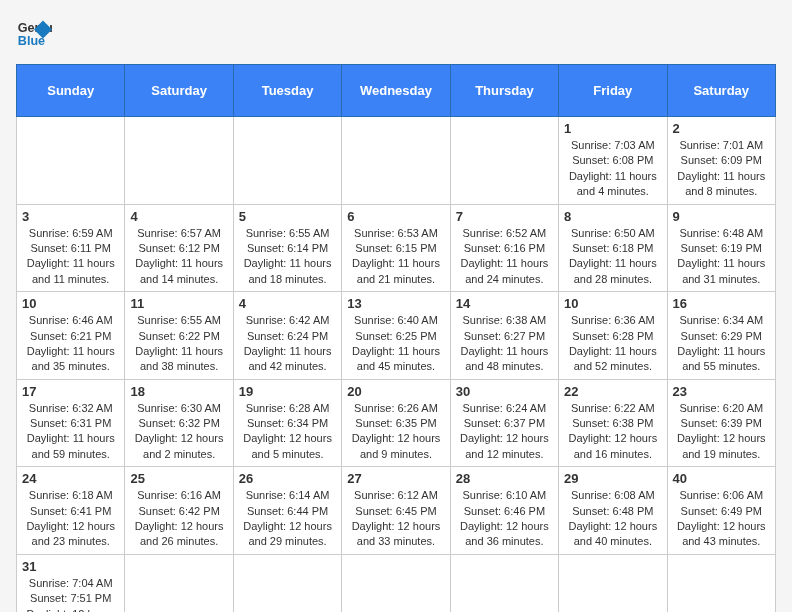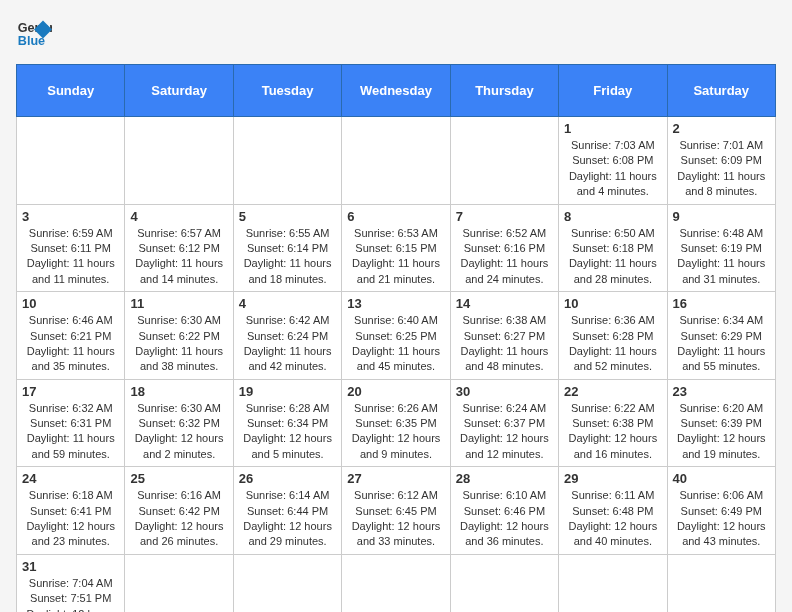--- a/index.html
+++ b/index.html
@@ -180,21 +180,21 @@
       </tr>
       <tr>
         <td>
           <span class="day-num">10</span>
           <div class="day-info">Sunrise: 6:46 AM
 Sunset: 6:21 PM
 Daylight: 11 hours and 35 minutes.</div>
         </td>
         <td>
           <span class="day-num">11</span>
-          <div class="day-info">Sunrise: 6:30 AM
+          <div class="day-info">Sunrise: 6:55 AM
 Sunset: 6:22 PM
 Daylight: 11 hours and 38 minutes.</div>
         </td>
         <td>
           <span class="day-num">4</span>
           <div class="day-info">Sunrise: 6:42 AM
 Sunset: 6:24 PM
 Daylight: 11 hours and 42 minutes.</div>
         </td>
         <td>
@@ -292,21 +292,21 @@
 Daylight: 12 hours and 33 minutes.</div>
         </td>
         <td>
           <span class="day-num">28</span>
           <div class="day-info">Sunrise: 6:10 AM
 Sunset: 6:46 PM
 Daylight: 12 hours and 36 minutes.</div>
         </td>
         <td>
           <span class="day-num">29</span>
-          <div class="day-info">Sunrise: 6:11 AM
+          <div class="day-info">Sunrise: 6:08 AM
 Sunset: 6:48 PM
 Daylight: 12 hours and 40 minutes.</div>
         </td>
         <td>
           <span class="day-num">40</span>
           <div class="day-info">Sunrise: 6:06 AM
 Sunset: 6:49 PM
 Daylight: 12 hours and 43 minutes.</div>
         </td>
       </tr>

